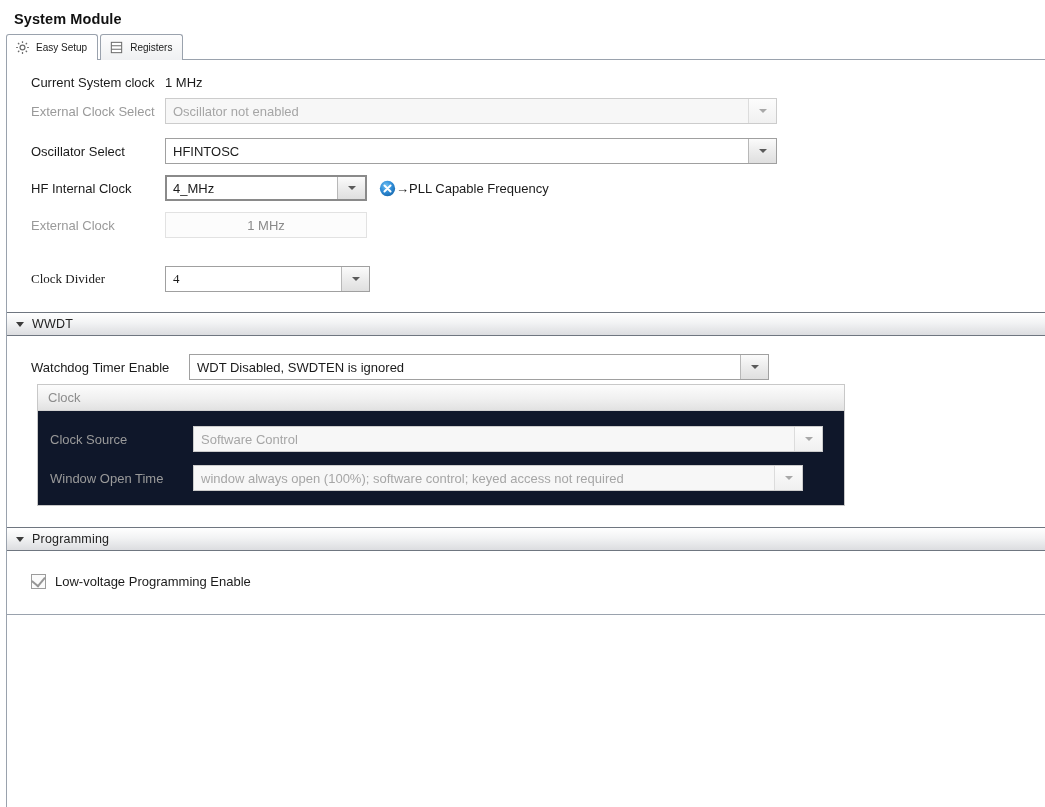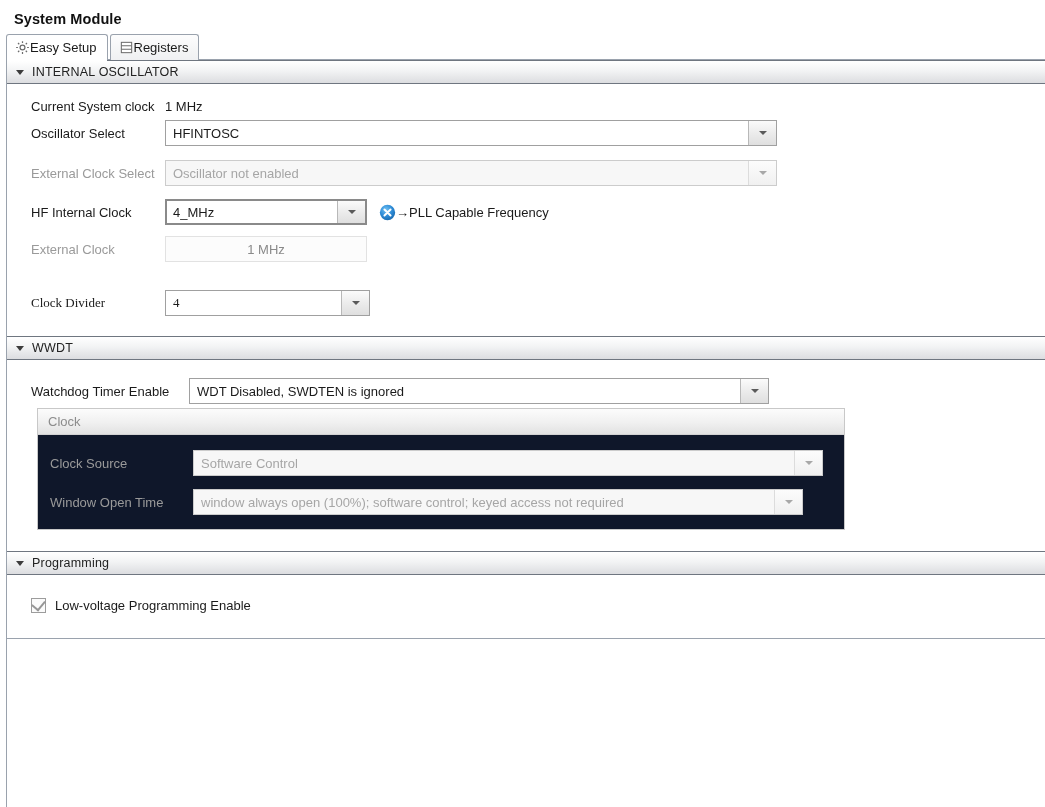--- a/index.html
+++ b/index.html
@@ -40,26 +40,27 @@
     content: "";
     position: absolute;
     left: 6px; right: 0; bottom: 0;
     height: 1px;
     background: #9aa2ad;
   }
   .tab {
     position: relative;
     display: flex;
     align-items: center;
+    gap: 6px;
     height: 26px;
     padding: 0 10px 0 8px;
     border: 1px solid #9aa2ad;
     border-bottom: none;
     border-radius: 3px 3px 0 0;
-    font-size: 13px;
+    font-size: 10px;
     color: #1a1a1a;
     background: linear-gradient(to bottom, #fdfdfd 0%, #eff0f2 100%);
     margin-right: 2px;
     z-index: 1;
     cursor: default;
   }
   .tab.active {
     background: #ffffff;
     z-index: 3;
   }
@@ -256,46 +257,42 @@
         <rect x="2.5" y="2.5" width="11" height="11" fill="#ffffff" stroke="#6d6d6d" stroke-width="1.1"></rect>
         <path d="M2.5 6.2h11M2.5 9.8h11" stroke="#6d6d6d" stroke-width="1.1"></path>
       </svg>
     </span>
     <span>Registers</span>
   </div>
 </div>
 
 <div class="content">
 
-  <div class="section-header">
-    <span class="caret"></span>
-    <span class="sh-label">INTERNAL OSCILLATOR</span>
-  </div>
 
   <div class="section-body">
 
     <div class="row" style="height:30px; padding-top:14px;">
       <div class="lbl" style="width:158px; padding-left:24px;">Current System clock</div>
       <div class="lbl">1 MHz</div>
+    </div>
+
+    <div class="row" style="height:42px;">
+      <div class="lbl dim" style="width:158px; padding-left:24px;">External Clock Select</div>
+      <div class="combo disabled" style="width:612px;">
+        <div class="cv">Oscillator not enabled</div>
+        <div class="cbtn">
+          <span class="arw"></span>
+        </div>
+      </div>
     </div>
 
     <div class="row" style="height:38px;">
       <div class="lbl" style="width:158px; padding-left:24px;">Oscillator Select</div>
       <div class="combo" style="width:612px;">
         <div class="cv">HFINTOSC</div>
-        <div class="cbtn">
-          <span class="arw"></span>
-        </div>
-      </div>
-    </div>
-
-    <div class="row" style="height:42px;">
-      <div class="lbl dim" style="width:158px; padding-left:24px;">External Clock Select</div>
-      <div class="combo disabled" style="width:612px;">
-        <div class="cv">Oscillator not enabled</div>
         <div class="cbtn">
           <span class="arw"></span>
         </div>
       </div>
     </div>
 
     <div class="row" style="height:36px;">
       <div class="lbl" style="width:158px; padding-left:24px;">HF Internal Clock</div>
       <div class="combo focused" style="width:202px;gap:12px;">
         <div class="cv">4_MHz</div>

